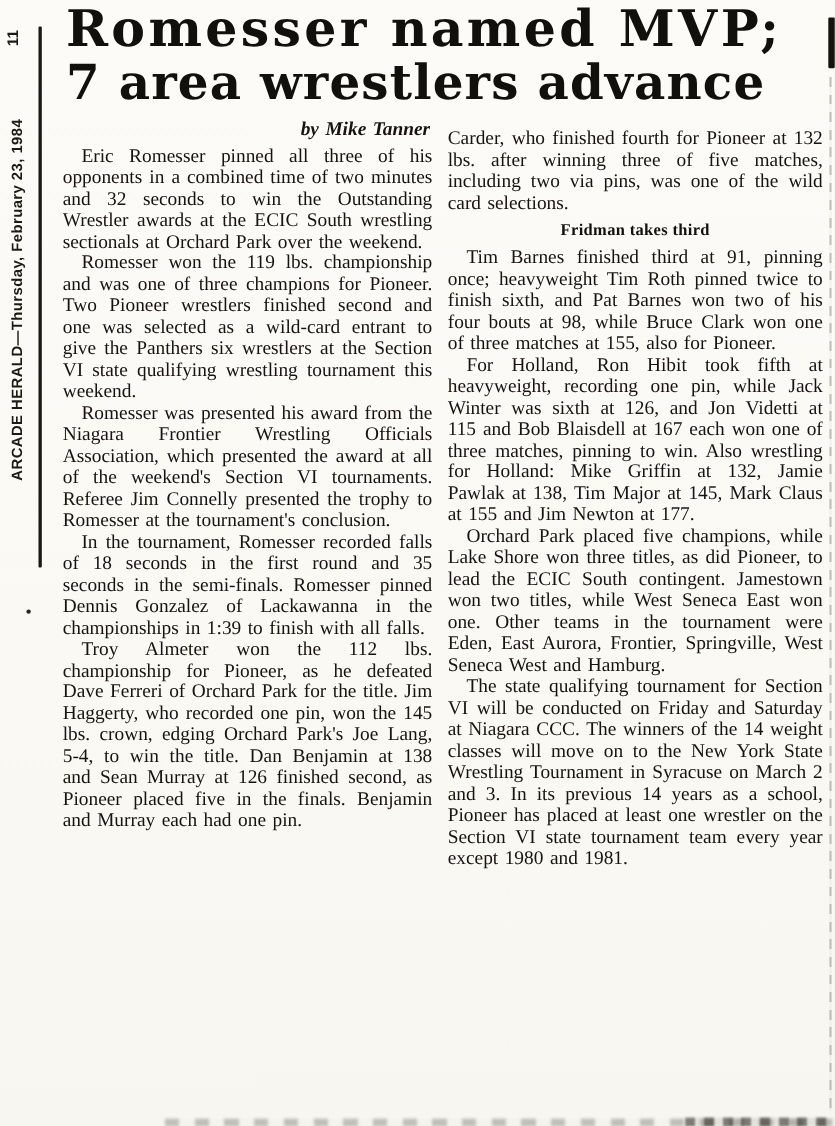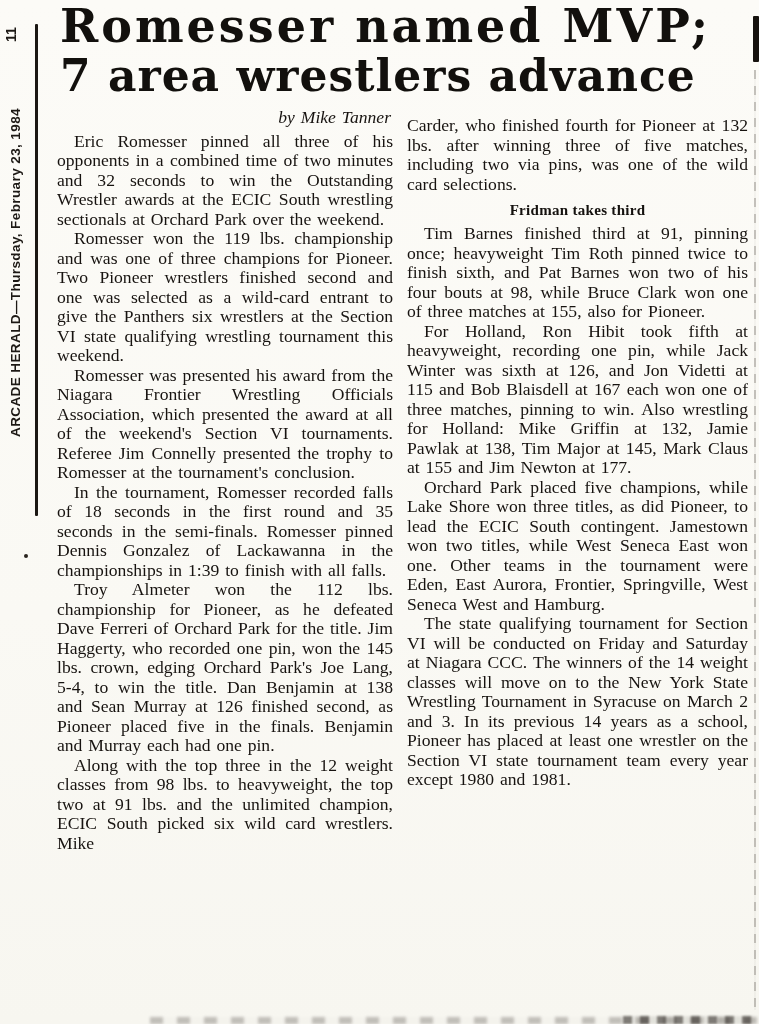--- a/index.html
+++ b/index.html
@@ -47,21 +47,21 @@
   .col { position:absolute; text-align:justify; }
   .col p {
     margin:0; text-indent:17px; word-spacing:1.5px;
     font-size:17.6px; line-height:19.5px;
   }
   .col p.noindent { text-indent:0; }
   .col-left  { left:57px;  top:108px; width:336px; height:910px; overflow:hidden; }
   .col-right { left:407px; top:116px; width:341px; height:902px; overflow:hidden; }
   .byline {
     margin:0 2px 4px 0 !important; text-indent:0 !important;
-    text-align:right; font-style:italic; font-weight:normal; font-size:19px;
+    text-align:right; font-style:italic; font-weight:bold; font-size:19px;
   }
   .subhead {
     margin:8px 0 5px; text-align:center;
     font-size:15px; font-weight:bold; letter-spacing:0.3px; color:#14110e;
   }
 
   
   .edge-mark {
     position:absolute; right:0; top:16px; width:6px; height:46px;
     background:#16120e; border-radius:1px;
@@ -99,21 +99,20 @@
     <span class="hl2">7 area wrestlers advance</span>
   </h1>
 
   <div class="col col-left">
     <p class="byline">by Mike Tanner</p>
     <p>Eric Romesser pinned all three of his opponents in a combined time of two minutes and 32 seconds to win the Outstanding Wrestler awards at the ECIC South wrestling sectionals at Orchard Park over the weekend.</p>
     <p>Romesser won the 119 lbs. championship and was one of three champions for Pioneer. Two Pioneer wrestlers finished second and one was selected as a wild-card entrant to give the Panthers six wrestlers at the Section VI state qualifying wrestling tournament this weekend.</p>
     <p>Romesser was presented his award from the Niagara Frontier Wrestling Officials Association, which presented the award at all of the weekend's Section VI tournaments. Referee Jim Connelly presented the trophy to Romesser at the tournament's conclusion.</p>
     <p>In the tournament, Romesser recorded falls of 18 seconds in the first round and 35 seconds in the semi-finals.  Romesser pinned Dennis Gonzalez of Lackawanna in the championships in 1:39 to finish with all falls.</p>
     <p>Troy Almeter won the 112 lbs. championship for Pioneer, as he defeated Dave Ferreri of Orchard Park for the title.  Jim Haggerty, who recorded one pin, won the 145 lbs. crown, edging Orchard Park's Joe Lang, 5-4, to win the title.  Dan Benjamin at 138 and Sean Murray at 126 finished second, as Pioneer placed five in the finals. Benjamin and Murray each had one pin.</p>
-    <p>Along with the top three in the 12 weight classes from 98 lbs. to heavyweight, the top two at 91 lbs. and the unlimited champion, ECIC South picked six wild card wrestlers.  Mike</p>
   </div>
 
   <div class="col col-right">
     <p class="noindent">Carder, who finished fourth for Pioneer at 132 lbs. after winning three of five matches, including two via pins, was one of the wild card selections.</p>
     <h2 class="subhead">Fridman takes third</h2>
     <p>Tim Barnes finished third at 91, pinning once; heavyweight Tim Roth pinned twice to finish sixth, and Pat Barnes won two of his four bouts at 98, while Bruce Clark won one of three matches at 155, also for Pioneer.</p>
     <p>For Holland, Ron Hibit took fifth at heavyweight, recording one pin, while Jack Winter was sixth at 126, and Jon Videtti at 115 and Bob Blaisdell at 167 each won one of three matches, pinning to win.  Also wrestling for Holland: Mike Griffin at 132, Jamie Pawlak at 138, Tim Major at 145, Mark Claus at 155 and Jim Newton at 177.</p>
     <p>Orchard Park placed five champions, while Lake Shore won three titles, as did Pioneer, to lead the ECIC South contingent.  Jamestown won two titles, while West Seneca East won one.  Other teams in the tournament were Eden, East Aurora, Frontier, Springville, West Seneca West and Hamburg.</p>
     <p>The state qualifying tournament for Section VI will be conducted on Friday and Saturday at Niagara CCC.  The winners of the 14 weight classes will move on to the New York State Wrestling Tournament in Syracuse on March 2 and 3.  In its previous 14 years as a school, Pioneer has placed at least one wrestler on the Section VI state tournament team every year except 1980 and 1981.</p>
   </div>

